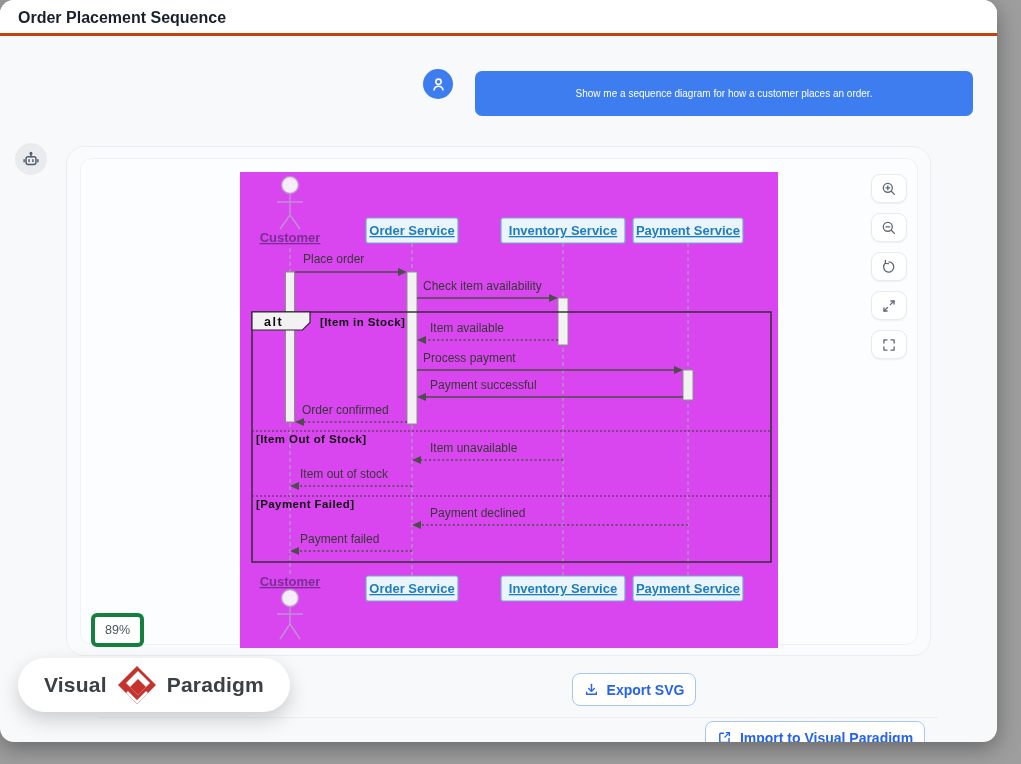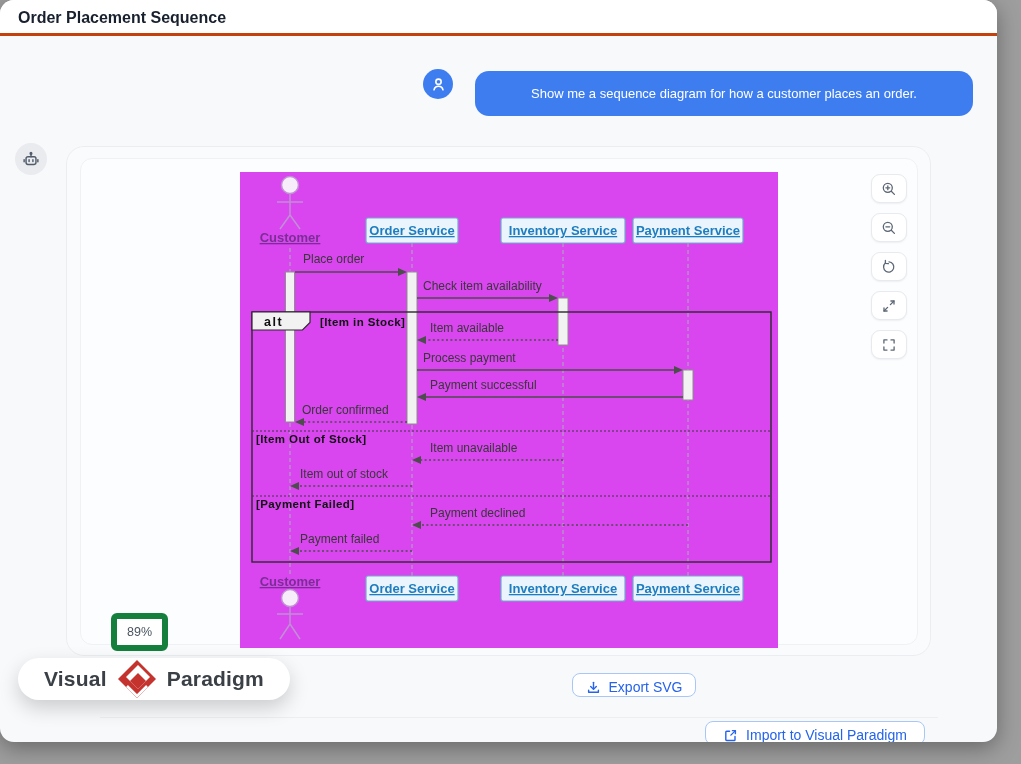--- a/index.html
+++ b/index.html
@@ -3,35 +3,35 @@
 <meta charset="utf-8">
 <style>
   html,body{margin:0;padding:0;}
   body{width:1021px;height:764px;background:#9E9E9E;font-family:"Liberation Sans",sans-serif;position:relative;overflow:hidden;}
   .stage{position:absolute;left:0;top:0;width:997px;height:742px;background:#F7F9FB;border-radius:14px;overflow:hidden;box-shadow:0 6px 22px rgba(0,0,0,.35);}
   .header{position:absolute;left:0;top:0;width:100%;height:36px;background:#FFFFFF;border-bottom:3px solid #c2410c;box-sizing:border-box;}
   .title{position:absolute;left:18px;top:0;line-height:36px;font-size:16px;font-weight:bold;color:#18202E;}
   .content-edge{position:absolute;left:100px;top:717px;width:838px;height:1px;background:#ECEEF1;border-radius:1px;}
 
   .user-avatar{position:absolute;left:423px;top:69px;width:30px;height:30px;border-radius:50%;background:#3D7DF0;display:flex;align-items:center;justify-content:center;}
-  .chat-bubble{position:absolute;left:475px;top:71px;width:498px;height:45px;background:#3D7DF0;border-radius:14px;color:#fff;font-size:13px;display:flex;align-items:center;justify-content:center;}
+  .chat-bubble{position:absolute;left:475px;top:71px;width:498px;height:45px;background:#3D7DF0;border-radius:7px;color:#fff;font-size:10px;display:flex;align-items:center;justify-content:center;}
   .bot-avatar{position:absolute;left:15px;top:143px;width:32px;height:32px;border-radius:50%;background:#E9EBEF;display:flex;align-items:center;justify-content:center;color:#515C6B;}
 
   .panel{position:absolute;left:66px;top:146px;width:865px;height:510px;background:#FAFBFC;border:1px solid #EBEEF1;border-radius:18px;box-sizing:border-box;}
   .viewer{position:absolute;left:80px;top:158px;width:838px;height:487px;background:#FCFDFE;border:1px solid #EFF1F4;border-radius:12px;box-sizing:border-box;}
   .canvas{position:absolute;left:240px;top:172px;width:538px;height:476px;background:#d946ef;}
 
   .toolbar{position:absolute;left:871px;top:174px;display:flex;flex-direction:column;gap:10px;}
   .tool-btn{width:36px;height:29px;background:#fff;border:1px solid #E7EAEE;border-radius:9px;display:flex;align-items:center;justify-content:center;color:#5C6775;box-shadow:0 1px 2px rgba(16,24,40,.06);padding:0;cursor:pointer;}
-  .zoom-badge{position:absolute;left:91px;top:613px;width:45px;height:26px;background:#fff;border:6px solid #15803d;border-radius:6px;display:flex;align-items:center;justify-content:center;font-size:12.5px;color:#4A5560;margin-left:20px;}
-
-  .logo-pill{position:absolute;left:18px;top:658px;height:42px;padding:0 26px;background:#fff;border-radius:29px;display:inline-flex;align-items:center;gap:10px;box-shadow:0 8px 20px rgba(0,0,0,.18);cursor:pointer;}
+  .zoom-badge{position:absolute;left:91px;top:613px;width:45px;height:26px;background:#fff;border:4px solid #15803d;border-radius:6px;display:flex;align-items:center;justify-content:center;font-size:12.5px;color:#4A5560;}
+
+  .logo-pill{position:absolute;left:18px;top:658px;height:54px;padding:0 26px;background:#fff;border-radius:29px;display:inline-flex;align-items:center;gap:10px;box-shadow:0 8px 20px rgba(0,0,0,.18);cursor:pointer;}
   .logo-word{font-size:21px;font-weight:bold;color:#3A4045;letter-spacing:.2px;}
 
-  .action-btn{position:absolute;top:673px;height:24px;background:#fff;border:1.3px solid #A8C7F8;border-radius:8px;color:#2563EB;font-size:14px;font-weight:normal;font-family:"Liberation Sans",sans-serif;display:flex;align-items:flex-end;justify-content:center;gap:8px;box-sizing:border-box;cursor:pointer;}
+  .action-btn{position:absolute;top:673px;height:33px;background:#fff;border:1.3px solid #A8C7F8;border-radius:8px;color:#2563EB;font-size:14px;font-weight:bold;font-family:"Liberation Sans",sans-serif;display:flex;align-items:center;justify-content:center;gap:8px;box-sizing:border-box;cursor:pointer;}
   #export-btn{left:572px;width:124px;}
   #import-btn{left:705px;width:220px;margin-top:48px;}
 
   
   .msg{font-family:"Liberation Sans",sans-serif;font-size:12px;fill:#383838;}
   .guard{font-family:"Liberation Sans",sans-serif;font-size:11.5px;font-weight:bold;fill:#101010;letter-spacing:.4px;}
   .op{font-family:"Liberation Sans",sans-serif;font-size:12.5px;font-weight:bold;fill:#101010;letter-spacing:1.5px;}
   .plabel{font-family:"Liberation Sans",sans-serif;font-size:13px;font-weight:bold;fill:#1E7DBE;text-decoration:underline;text-anchor:middle;}
   .alabel{font-family:"Liberation Sans",sans-serif;font-size:13px;font-weight:bold;fill:#7A2E95;text-decoration:underline;text-anchor:middle;}
   .mline{stroke:#4D4D4D;stroke-width:1.3;}

